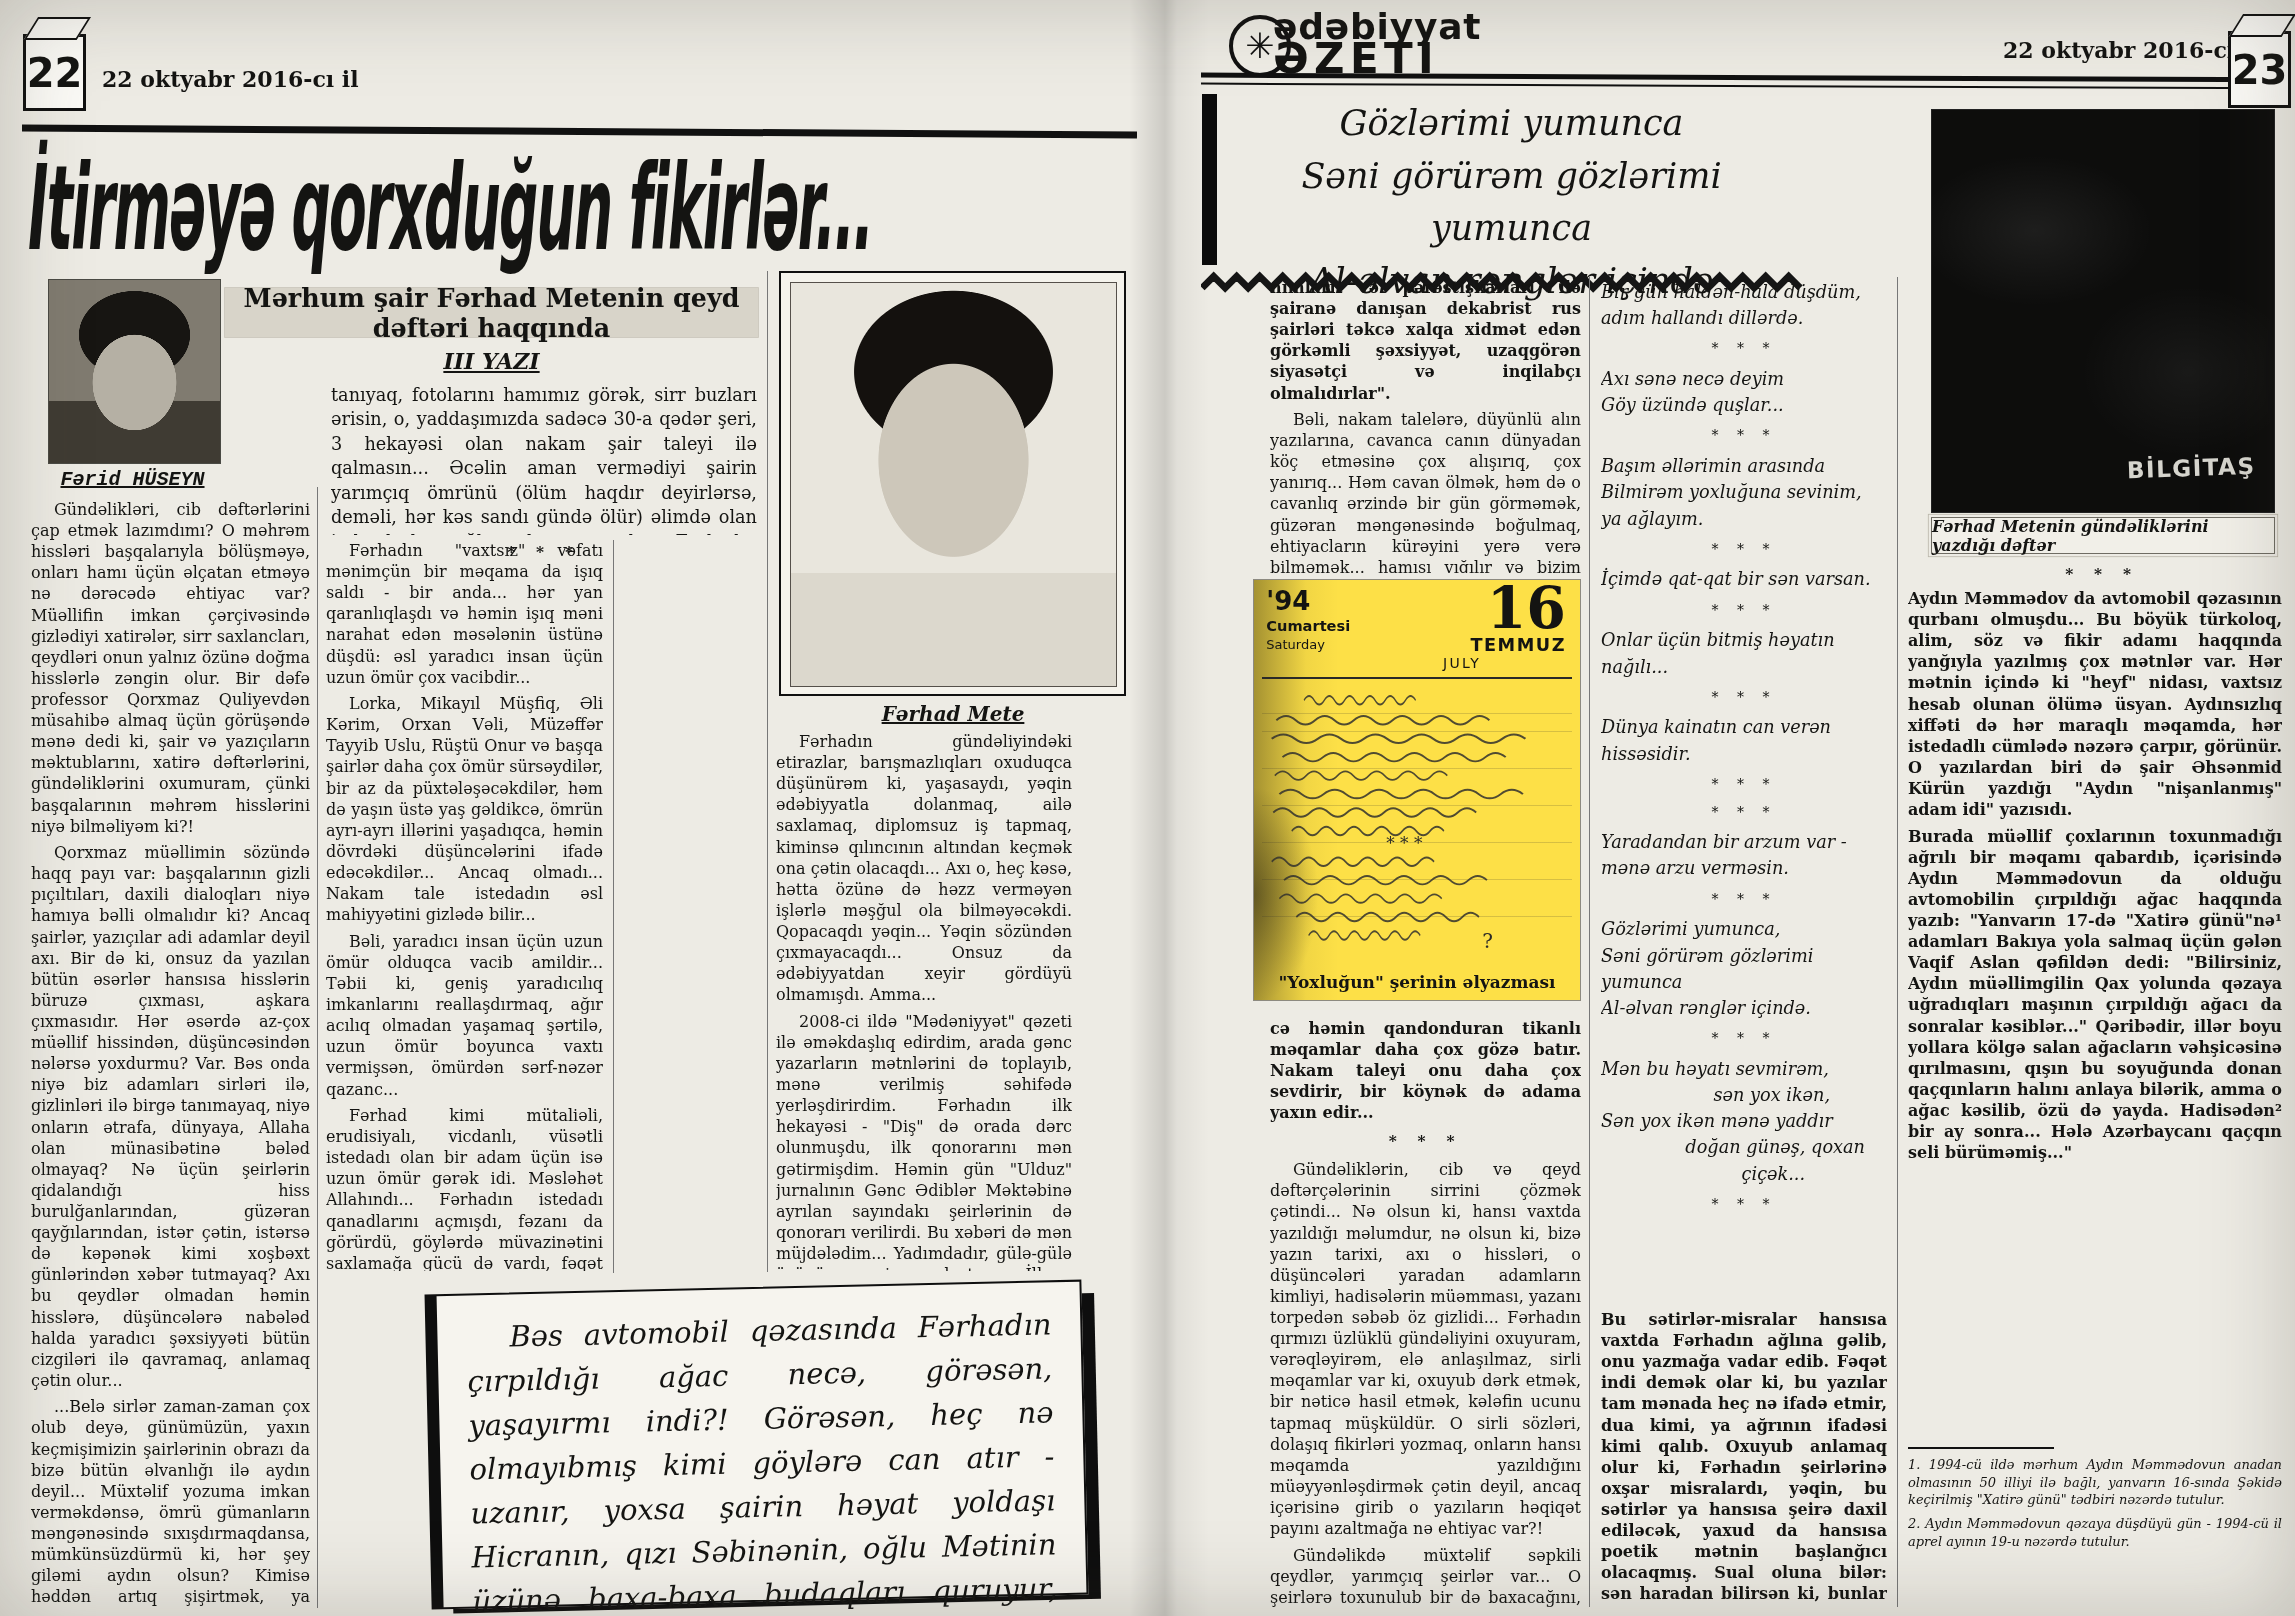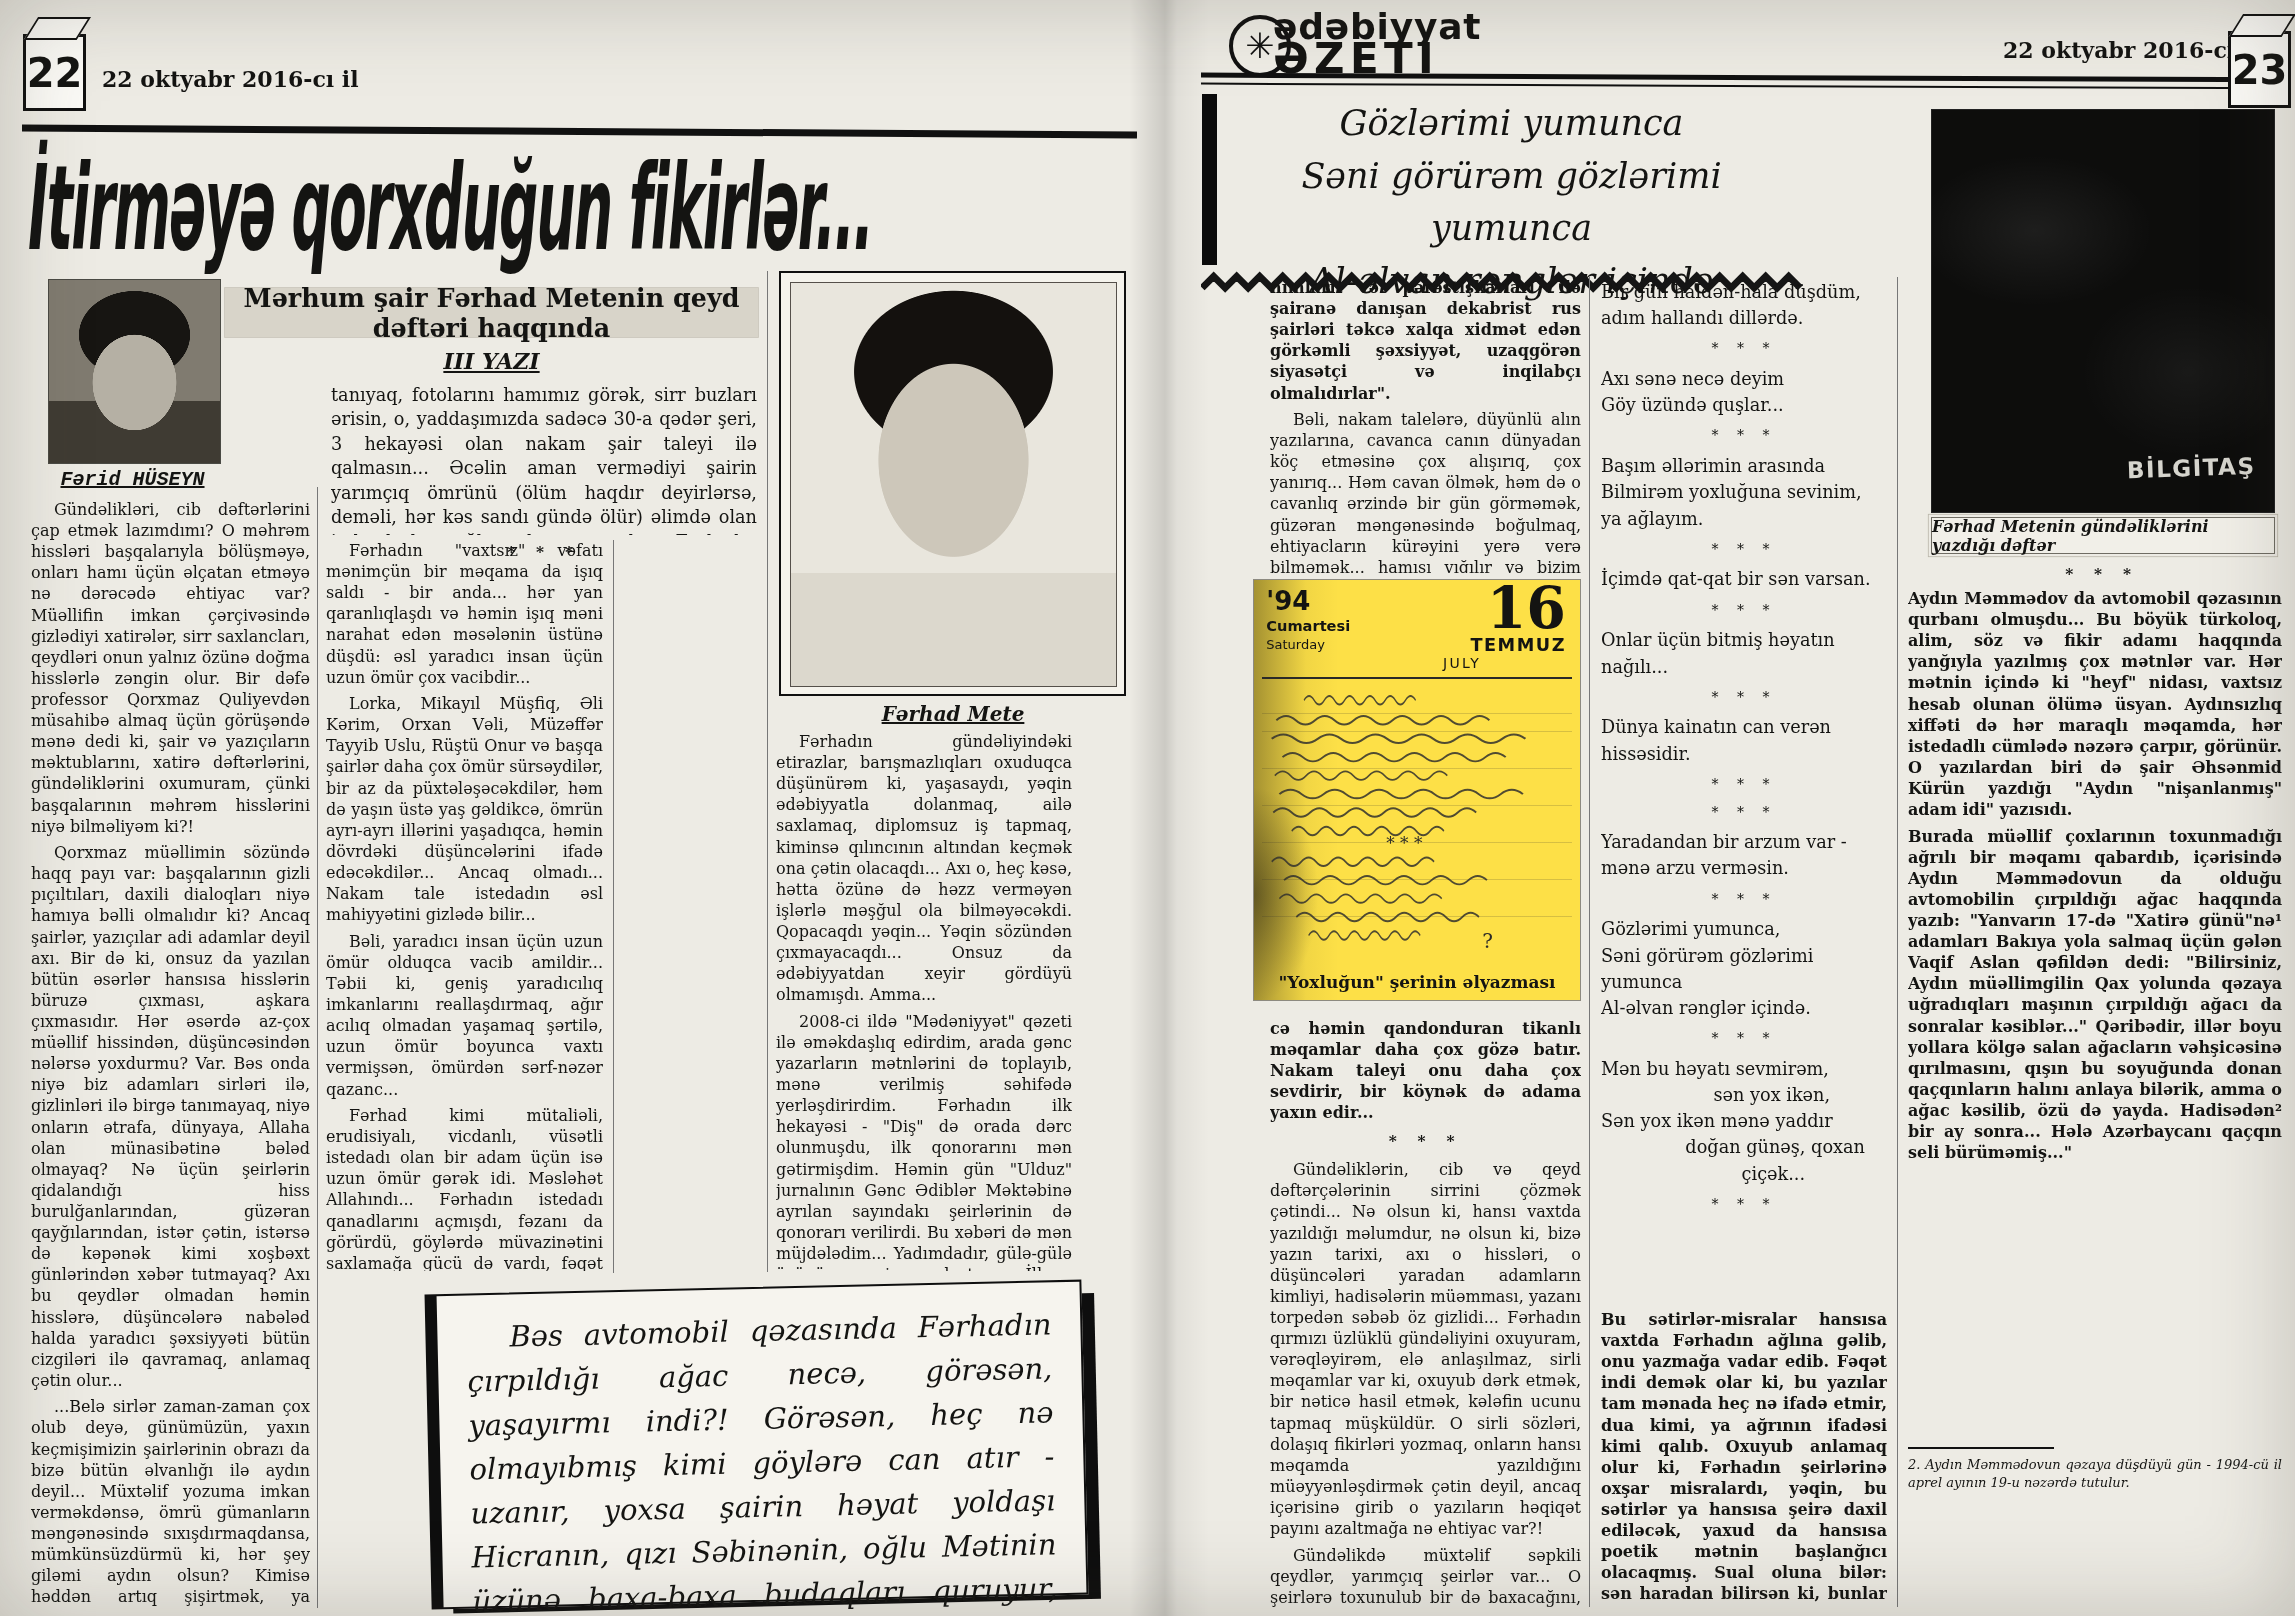--- a/index.html
+++ b/index.html
@@ -54,21 +54,21 @@
       display:flex;align-items:center;justify-content:center;font-size:35px;font-weight:bold;color:#111;
       font-family:"DejaVu Sans",sans-serif;background:#efede6;}
   .logotext{font-family:"DejaVu Sans",sans-serif;font-weight:bold;line-height:.82;}
   .logotext .l1{font-size:36px;letter-spacing:0.8px;}
   .logotext .l2{font-size:42px;letter-spacing:5.4px;}
   .date{font-weight:bold;font-size:22px;font-family:"DejaVu Serif",serif;}
   
   .poem-title{font-style:italic;font-size:35px;line-height:1.5;text-align:center;white-space:pre-line;}
   .poem-bar{background:#0b0b0b;}
   
-  .poem{font-size:17.7px;line-height:1.48;overflow:hidden;}
+  .poem{font-style:italic;font-size:17.7px;line-height:1.48;overflow:hidden;}
   .stanza{white-space:pre-line;margin:0 0 3.1px;}
   .stanza.indented{white-space:pre-wrap;}
   .pstars{text-align:center;letter-spacing:7px;font-size:14px;margin:7px 0;}
   
   .calendar{background:#fde047;border:0.8px solid #8d8a80;overflow:hidden;}
   .calendar::before{content:"";position:absolute;inset:0;pointer-events:none;background:
       linear-gradient(90deg,rgba(20,18,14,.38),rgba(20,18,14,.05) 16%,rgba(0,0,0,0) 26%),
       radial-gradient(92px 154px at 0% 75%,rgba(20,18,14,.45),rgba(0,0,0,0) 70%);}
   .cal-lines{position:absolute;left:7.7px;right:7.7px;top:115px;height:254px;
       background:repeating-linear-gradient(180deg,rgba(0,0,0,0) 0 17.7px,rgba(40,40,40,.18) 17.7px 18.5px);}
@@ -275,17 +275,18 @@
   </div>
 
   <div class="abs body" style="left:1908px;top:588px;width:374px;height:847px;">
     <p class="noindent">Aydın Məmmədov da avtomobil qəzasının qurbanı olmuşdu... Bu böyük türkoloq, alim, söz və fikir adamı haqqında yanğıyla yazılmış çox mətnlər var. Hər mətnin içində ki "heyf" nidası, vaxtsız hesab olunan ölümə üsyan. Aydınsızlıq xiffəti də hər maraqlı məqamda, hər istedadlı cümlədə nəzərə çarpır, görünür. O yazılardan biri də şair Əhsənmid Kürün yazdığı "Aydın "nişanlanmış" adam idi" yazısıdı.</p>
     <p class="noindent">Burada müəllif çoxlarının toxunmadığı ağrılı bir məqamı qabardıb, içərisində Aydın Məmmədovun da olduğu avtomobilin çırpıldığı ağac haqqında yazıb: "Yanvarın 17-də "Xatirə günü"nə¹ adamları Bakıya yola salmaq üçün gələn Vaqif Aslan qəfildən dedi: "Bilirsiniz, Aydın müəllimgilin Qax yolunda qəzaya uğradıqları maşının çırpıldığı ağacı da sonralar kəsiblər..." Qəribədir, illər boyu yollara kölgə salan ağacların vəhşicəsinə qırılmasını, qışın bu soyuğunda donan qaçqınların halını anlaya bilərik, amma o ağac kəsilib, özü də yayda. Hadisədən² bir ay sonra... Hələ Azərbaycanı qaçqın seli bürüməmiş..."</p>
 
   </div>
 
   <div class="abs footnotes" style="left:1908px;top:1447px;width:374px;height:154px;overflow:hidden;">
     <div class="fr"></div>
+    <p>1. 1994-cü ildə mərhum Aydın Məmmədovun anadan olmasının 50 illiyi ilə bağlı, yanvarın 16-sında Şəkidə keçirilmiş "Xatirə günü" tədbiri nəzərdə tutulur.</p>
     <p>2. Aydın Məmmədovun qəzaya düşdüyü gün - 1994-cü il aprel ayının 19-u nəzərdə tutulur.</p>
   </div>
 
 </div>
 
 
 </body></html>

